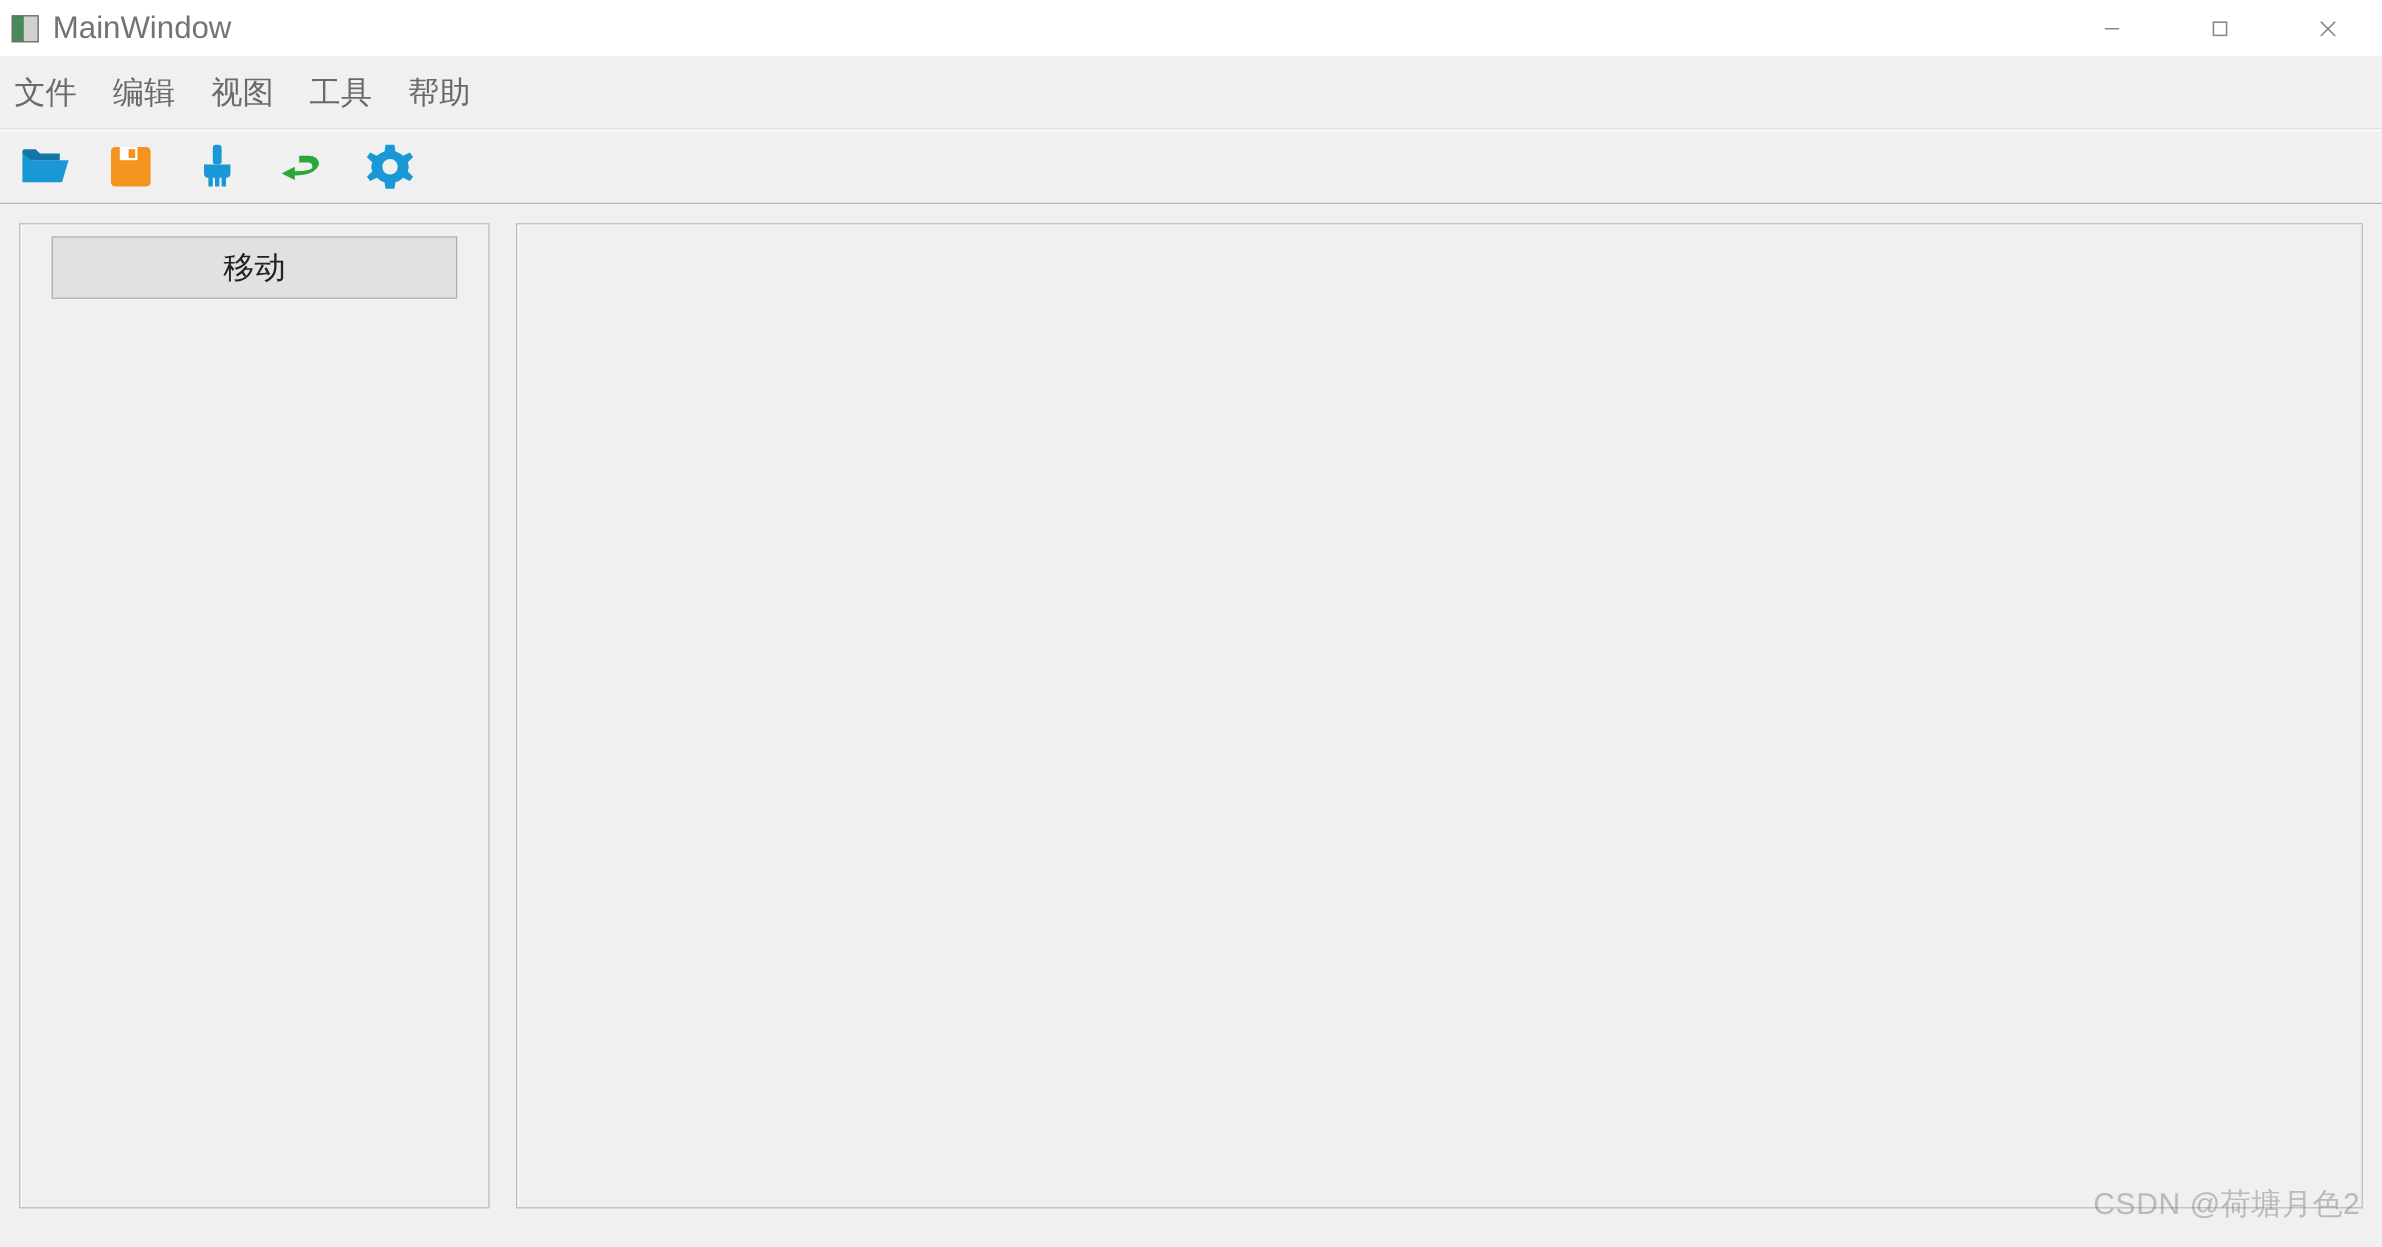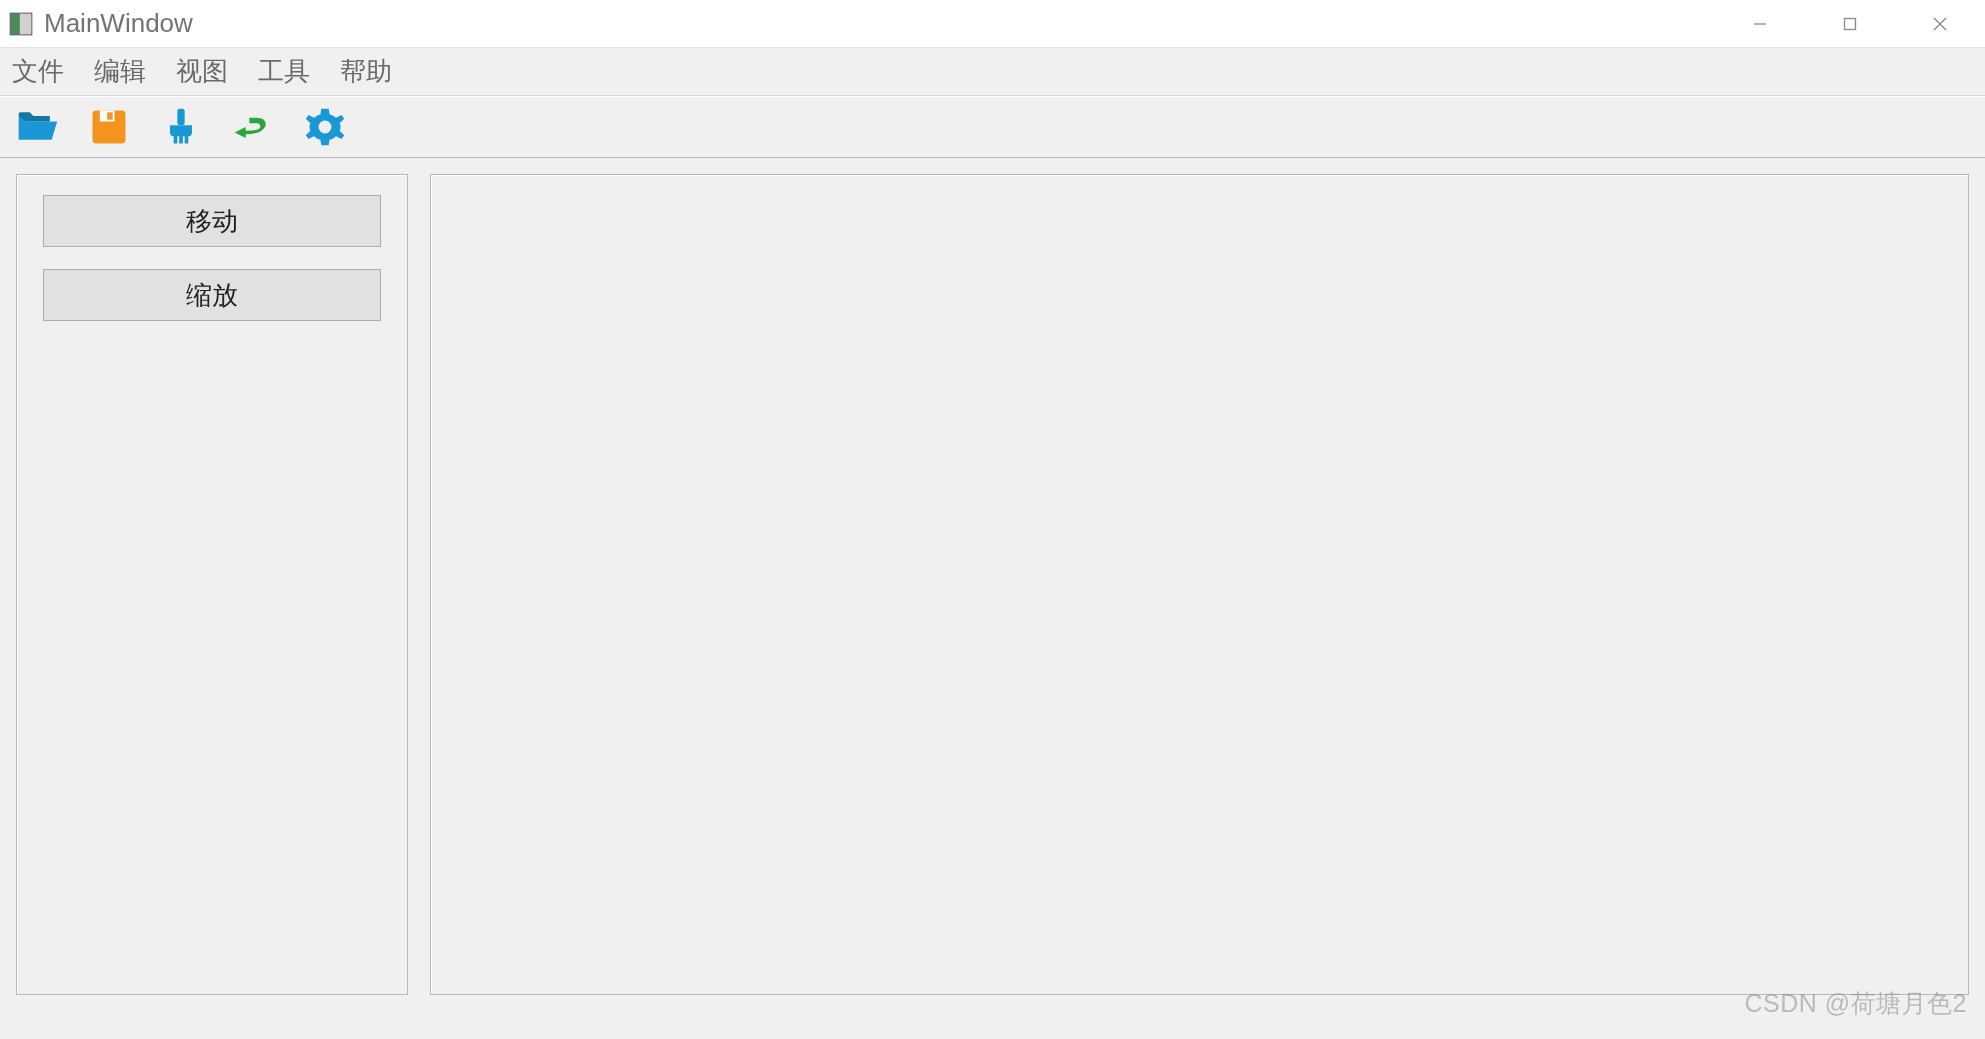--- a/index.html
+++ b/index.html
@@ -52,21 +52,21 @@
       font-size: 20px;
     }
     .win-btn svg {
       width: 16px;
       height: 16px;
       stroke: #888;
       stroke-width: 1.3;
       fill: none;
     }
     .menubar {
-      height: 48px;
+      height: 60px;
       background: #f0f0f0;
       display: flex;
       align-items: center;
       padding-left: 12px;
       gap: 30px;
       border-bottom: 1px solid #d8d8d8;
     }
     .menu-item {
       font-size: 26px;
       color: #6a6a6a;
@@ -96,21 +96,21 @@
     .content-area {
       padding: 16px;
       display: flex;
       gap: 22px;
       height: calc(100% - 48px - 48px - 62px - 28px);
     }
     .side-panel {
       width: 392px;
       border: 1px solid #b8b8b8;
       background: #f0f0f0;
-      padding: 20px 26px;
+      padding: 10px 26px;
       display: flex;
       flex-direction: column;
       gap: 22px;
       box-shadow: inset 1px 1px 0 #fff;
     }
     .side-btn {
       height: 52px;
       background: #e1e1e1;
       border: 1px solid #adadad;
       font-size: 26px;
@@ -205,18 +205,17 @@
     <svg viewBox="0 0 48 48">
       <path d="M24 4 L28 4 L29 10 Q33 11 36 14 L42 11 L45 15 L40 20 Q41 22 41 24 Q41 26 40 28 L45 33 L42 37 L36 34 Q33 37 29 38 L28 44 L20 44 L19 38 Q15 37 12 34 L6 37 L3 33 L8 28 Q7 26 7 24 Q7 22 8 20 L3 15 L6 11 L12 14 Q15 11 19 10 L20 4 Z" fill="#1998d5"></path>
       <circle cx="24" cy="24" r="7" fill="#f0f0f0"></circle>
     </svg>
   </div>
 </div>
 
 <div class="content-area">
   <div class="side-panel">
     <div class="side-btn">移动</div>
-    <div class="side-btn">缩放</div>
   </div>
   <div class="main-panel"></div>
 </div>
 
 <div class="watermark">CSDN @荷塘月色2</div>
 
 </body></html>

